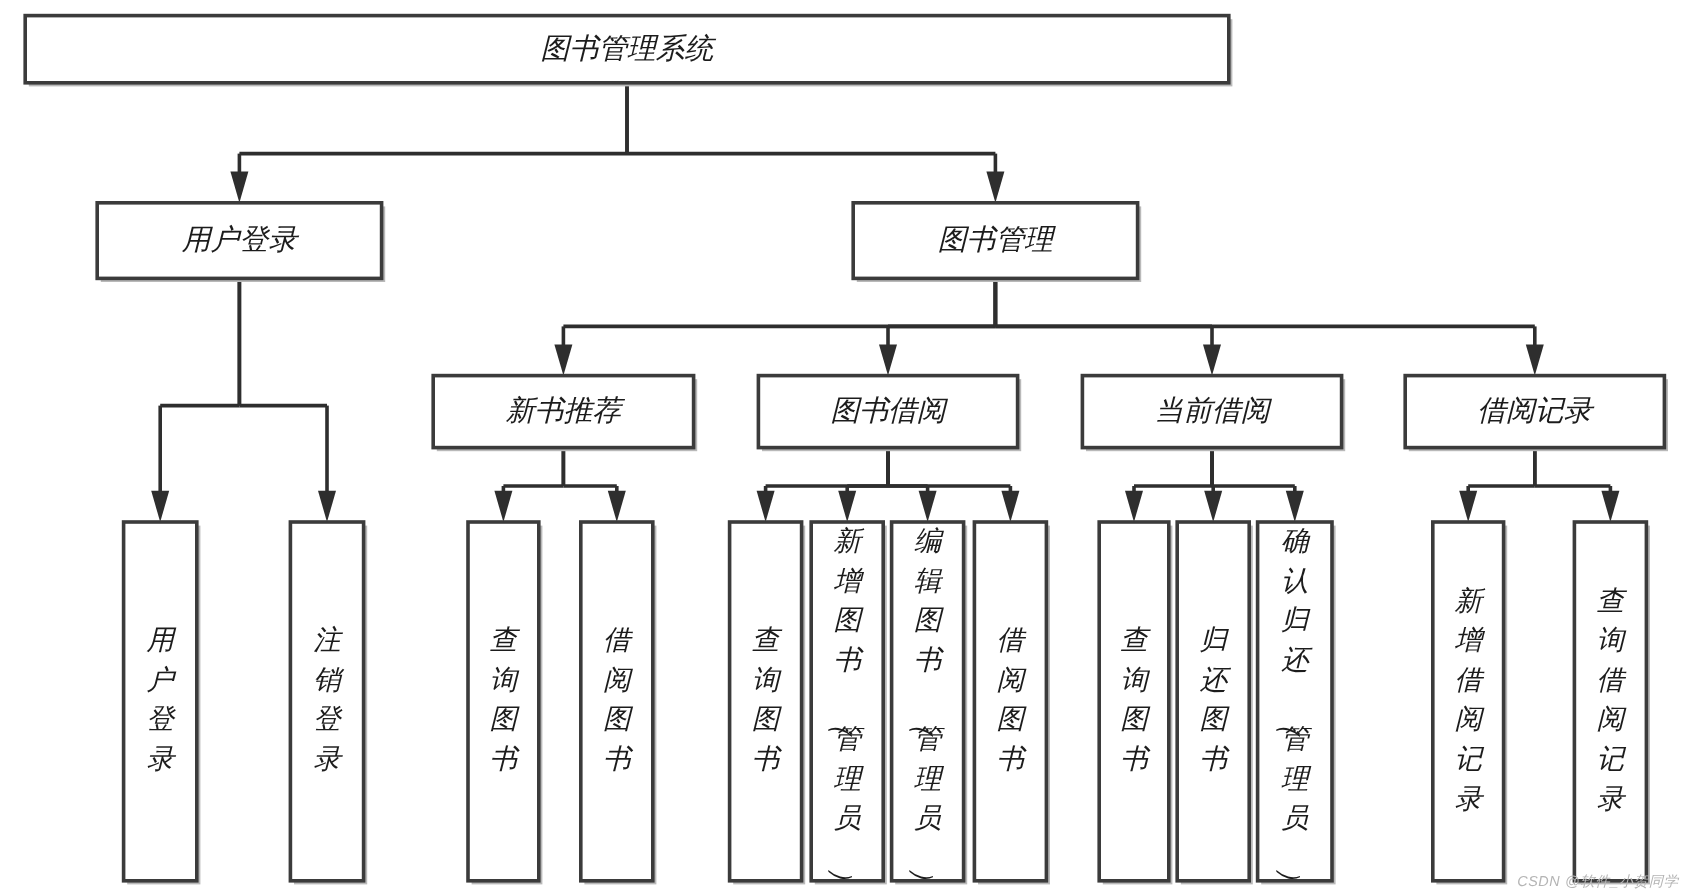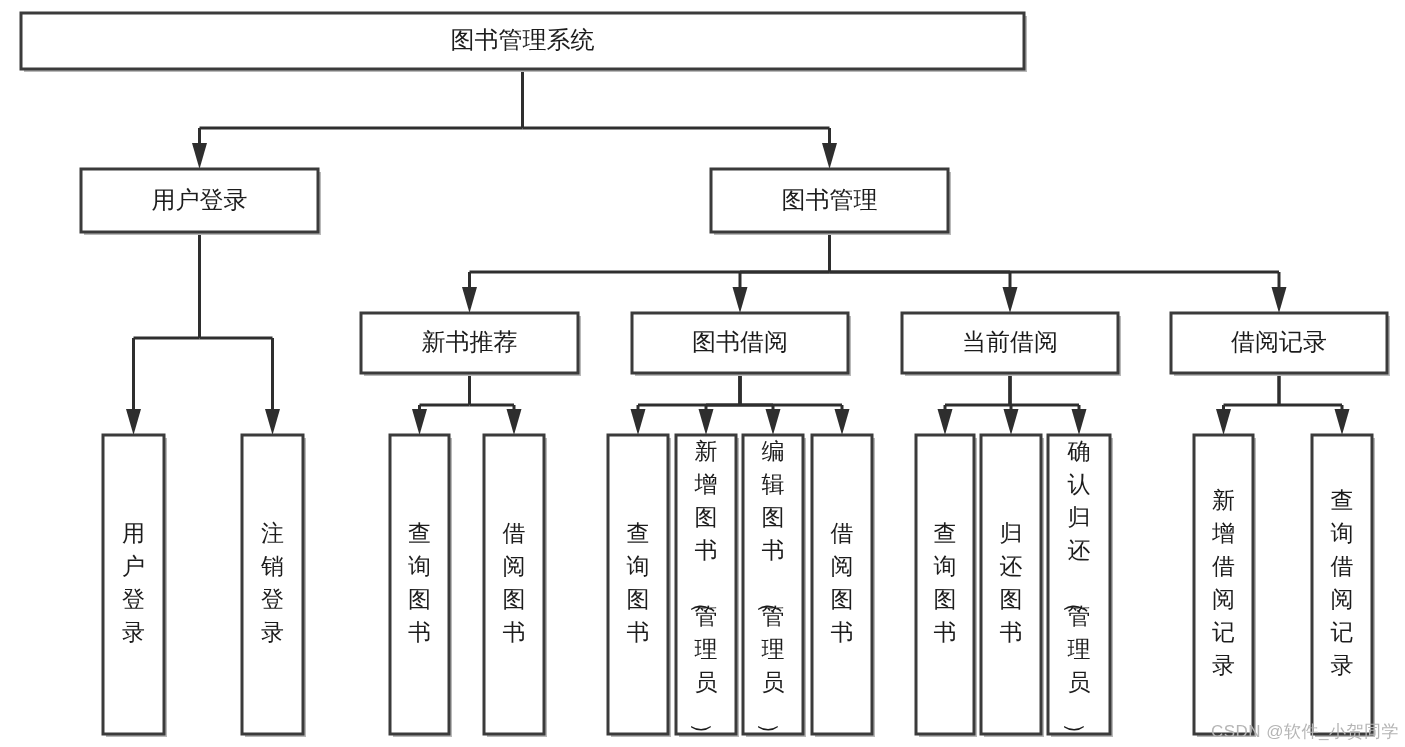--- a/index.html
+++ b/index.html
@@ -1,35 +1,35 @@
 <!DOCTYPE html>
 <html><head>
 <meta charset="utf-8">
 <style>
   html,body{margin:0;padding:0;background:#ffffff;}
   body{
     width:1405px;height:747px;
     font-family:"Liberation Sans","DejaVu Sans",sans-serif;
     overflow:hidden;position:relative;
   }
-  #diagram-root{position:absolute;left:0;top:0;width:1405px;height:747px;}
+  #diagram-root{position:absolute;left:0;top:0;width:1405px;height:747px;font-style:italic;}
   svg.diagram{display:block;width:1405px;height:747px;}
   .node-box{fill:#ffffff;stroke:#3b3b3b;stroke-width:3;}
   .node-box-shadow{fill:#b9b9b9;stroke:none;}
   .conn{stroke:#2e2e2e;stroke-width:3;fill:none;stroke-linecap:butt;}
   .arrow-head{fill:#2e2e2e;stroke:none;}
   .node-label{
     font-family:"Liberation Sans","DejaVu Sans",sans-serif;
     fill:#1c1c1c;text-anchor:middle;dominant-baseline:middle;
   }
   .label-h{font-size:24px;}
   .label-v{font-size:23px;}
   .watermark{
     position:absolute;right:6px;bottom:4px;
-    font-size:17px;color:#b5b5b5;
+    font-size:12px;color:#b5b5b5;
     font-family:"Liberation Sans","DejaVu Sans",sans-serif;
     letter-spacing:0.5px;white-space:nowrap;pointer-events:none;
   }
 </style>
 </head>
 <body>
 
 <div id="diagram-root">
   <svg class="diagram" viewBox="0 0 1405 747">
     <g id="edge-layer">

